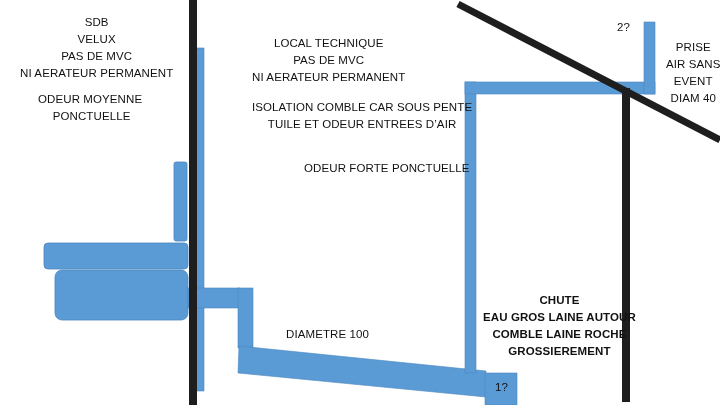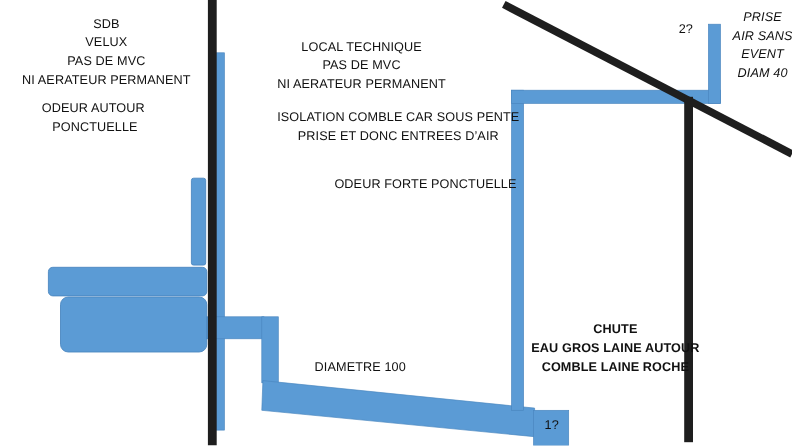--- a/index.html
+++ b/index.html
@@ -42,55 +42,56 @@
 </svg>
 
 <div class="label" style="left:20px; top:14px;">
   <div>SDB</div>
   <div>VELUX</div>
   <div>PAS DE MVC</div>
   <div>NI AERATEUR PERMANENT</div>
 </div>
 
 <div class="label" style="left:38px; top:91px;">
-  <div>ODEUR AUTOUR</div>
+  <div>ODEUR MOYENNE</div>
   <div style="padding-left:3px;">PONCTUELLE</div>
 </div>
 
 <div class="label" style="left:252px; top:35px;">
   <div>LOCAL TECHNIQUE</div>
   <div>PAS DE MVC</div>
   <div>NI AERATEUR PERMANENT</div>
 </div>
 
 <div class="label" style="left:252px; top:99px;">
   <div>ISOLATION COMBLE CAR SOUS PENTE</div>
-  <div>PRISE ET DONC ENTREES D’AIR</div>
+  <div>TUILE ET ODEUR ENTREES D’AIR</div>
 </div>
 
 <div class="label" style="left:304px; top:160px;">
   <div>ODEUR FORTE PONCTUELLE</div>
 </div>
 
 <div class="label" style="left:617px; top:19px;">
   <div>2?</div>
 </div>
 
-<div class="label" style="left:666px; top:8px;font-style:italic;">
+<div class="label" style="left:666px; top:39px;">
   <div>PRISE</div>
   <div>AIR SANS</div>
   <div>EVENT</div>
   <div>DIAM 40</div>
 </div>
 
 <div class="label" style="left:286px; top:326px;">
   <div>DIAMETRE 100</div>
 </div>
 
 <div class="label" style="left:483px; top:292px;font-weight:bold;">
   <div>CHUTE</div>
   <div>EAU GROS LAINE AUTOUR</div>
   <div>COMBLE LAINE ROCHE</div>
+  <div>GROSSIEREMENT</div>
 </div>
 
 <div class="label" style="left:495px; top:379px;">
   <div>1?</div>
 </div>
 
 </body></html>

